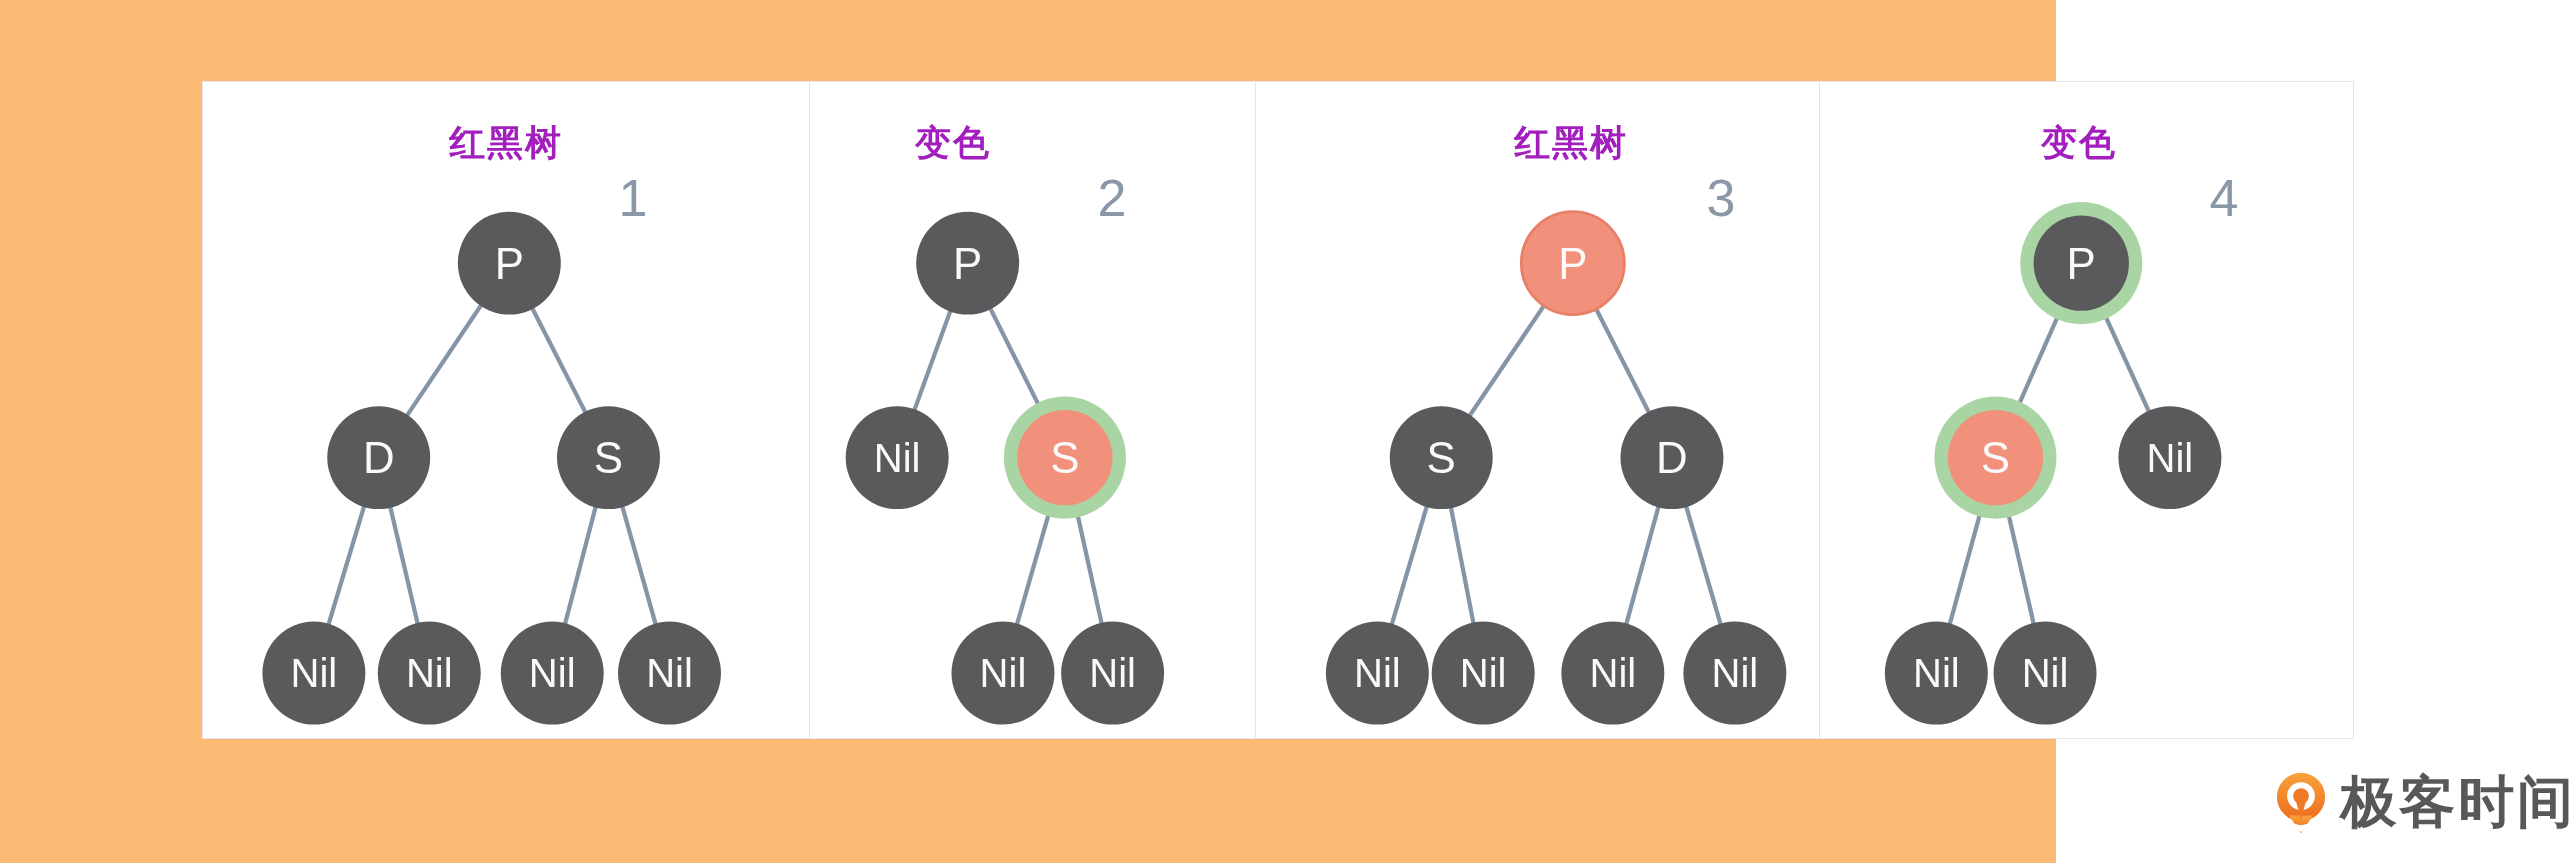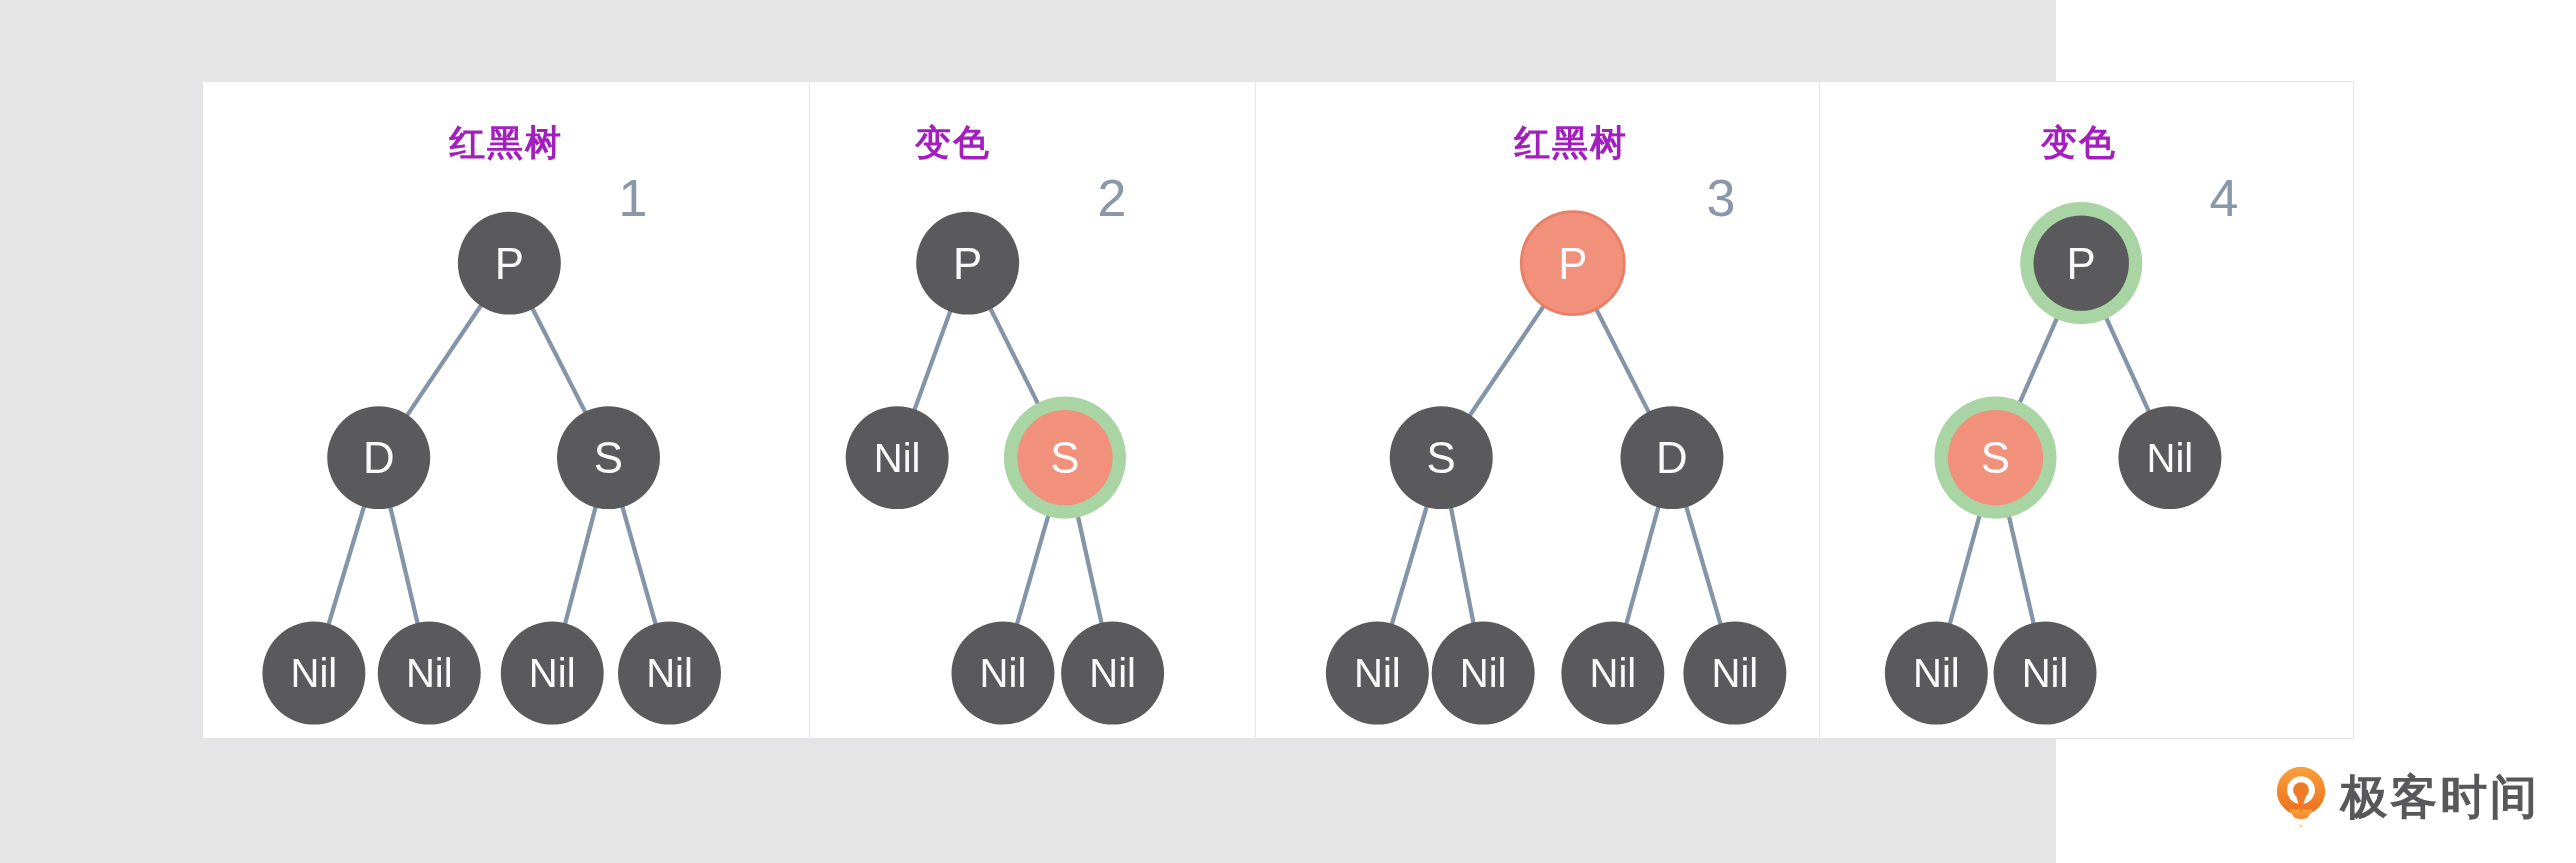--- a/index.html
+++ b/index.html
@@ -2,21 +2,21 @@
 <html style="--border: #E6E2EE; --title: #A21FBE; --number: #8A97A6;"><head>
 <meta charset="utf-8">
 <style>
   html, body {
     margin: 0; padding: 0;
     width: 2576px; height: 863px;
     background: #ffffff;
     font-family: "Liberation Sans", sans-serif;
     overflow: hidden;
   }
-  .stage { position: relative; width: 2056px; height: 863px; background:#e5e5e5; }
+  .stage { position: relative; width: 2056px; height: 863px; background:#fdba74; }
 
   .board {
     position: absolute;
     box-sizing: border-box;
     border: 1.9px solid var(--border, #E6E2EE);
     background: #fff;
     display: flex;
     flex-direction: row;
     overflow: hidden;
   }
@@ -46,21 +46,21 @@
   }
   svg.tree { display: block; position: absolute; left: 0; top: 0; }
 
   .logo {
     position: absolute;
     display: flex;
     align-items: center;
     gap: 13.4px;
   }
   .logo-text {
-    font-size: 47px;
+    font-size: 56px;
     font-weight: bold;
     color: #58585A;
     letter-spacing: 2.9px;
     white-space: nowrap;
   }
 </style>
 </head>
 <body>
 
 <div class="stage">

